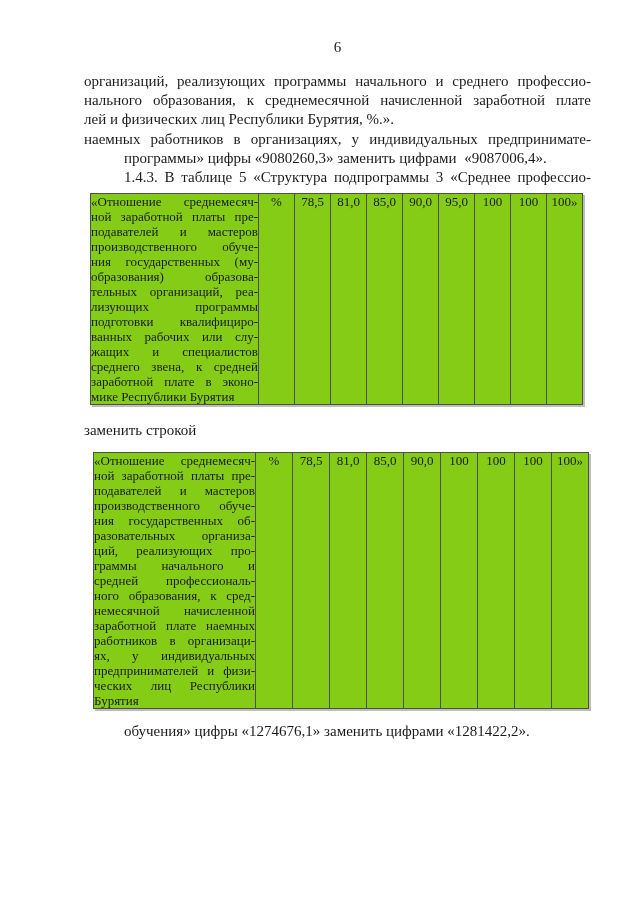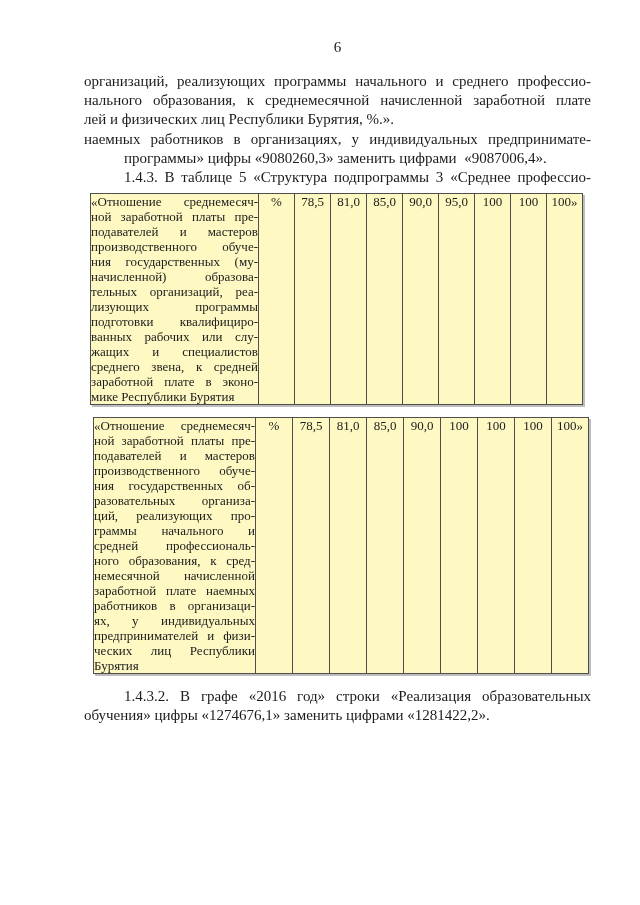--- a/index.html
+++ b/index.html
@@ -26,21 +26,21 @@
     text-align-last: justify;
     overflow: hidden;
     white-space: pre-wrap;
   }
   .line.last { text-align-last: left; }
   .indent-first .line:first-child { text-indent: 40px; }
 
   .doc-table {
     border-collapse: collapse;
     table-layout: fixed;
-    background: #fef9c3;
+    background: #84cc16;
     box-shadow: 2px 2px 0 #bdbdbd;
   }
   .doc-table td {
     border: 1px solid #4e4e4e;
     vertical-align: top;
     padding: 0;
   }
   .label-cell { padding: 1px 4px 1px 3px; }
   .tline {
     font-size: 13px;
@@ -105,21 +105,21 @@
     </colgroup>
     <tbody>
       <tr>
         <td class="label-cell">
           <div>
               <div class="tline">«Отношение среднемесяч-</div>
               <div class="tline">ной заработной платы пре-</div>
               <div class="tline">подавателей и мастеров</div>
               <div class="tline">производственного обуче-</div>
               <div class="tline">ния государственных (му-</div>
-              <div class="tline">начисленной) образова-</div>
+              <div class="tline">образования) образова-</div>
               <div class="tline">тельных организаций, реа-</div>
               <div class="tline">лизующих программы</div>
               <div class="tline">подготовки квалифициро-</div>
               <div class="tline">ванных рабочих или слу-</div>
               <div class="tline">жащих и специалистов</div>
               <div class="tline">среднего звена, к средней</div>
               <div class="tline">заработной плате в эконо-</div>
               <div class="tline last">мике Республики Бурятия</div>
             </div>
         </td>
@@ -129,20 +129,23 @@
         <td class="value-cell">85,0</td>
         <td class="value-cell">90,0</td>
         <td class="value-cell">95,0</td>
         <td class="value-cell">100</td>
         <td class="value-cell">100</td>
         <td class="value-cell">100»</td>
       </tr>
     </tbody>
   </table>
 
+  <div class="para m-replace">
+      <div class="line last">заменить строкой</div>
+    </div>
 
   <table class="doc-table t2">
     <colgroup>
       <col class="label">
         <col class="num">
         <col class="num">
         <col class="num">
       <col class="num">
         <col class="num">
         <col class="num">
@@ -180,17 +183,16 @@
         <td class="value-cell">90,0</td>
         <td class="value-cell">100</td>
         <td class="value-cell">100</td>
         <td class="value-cell">100</td>
         <td class="value-cell">100»</td>
       </tr>
     </tbody>
   </table>
 
   <div class="para indent-first m-final">
-      <div class="line">1.4.3.2. В графе «2016 год» строки «Реализация образовательных</div>
       <div class="line last">обучения» цифры «1274676,1» заменить цифрами «1281422,2».</div>
     </div>
 
 </div>
 
 </body></html>

